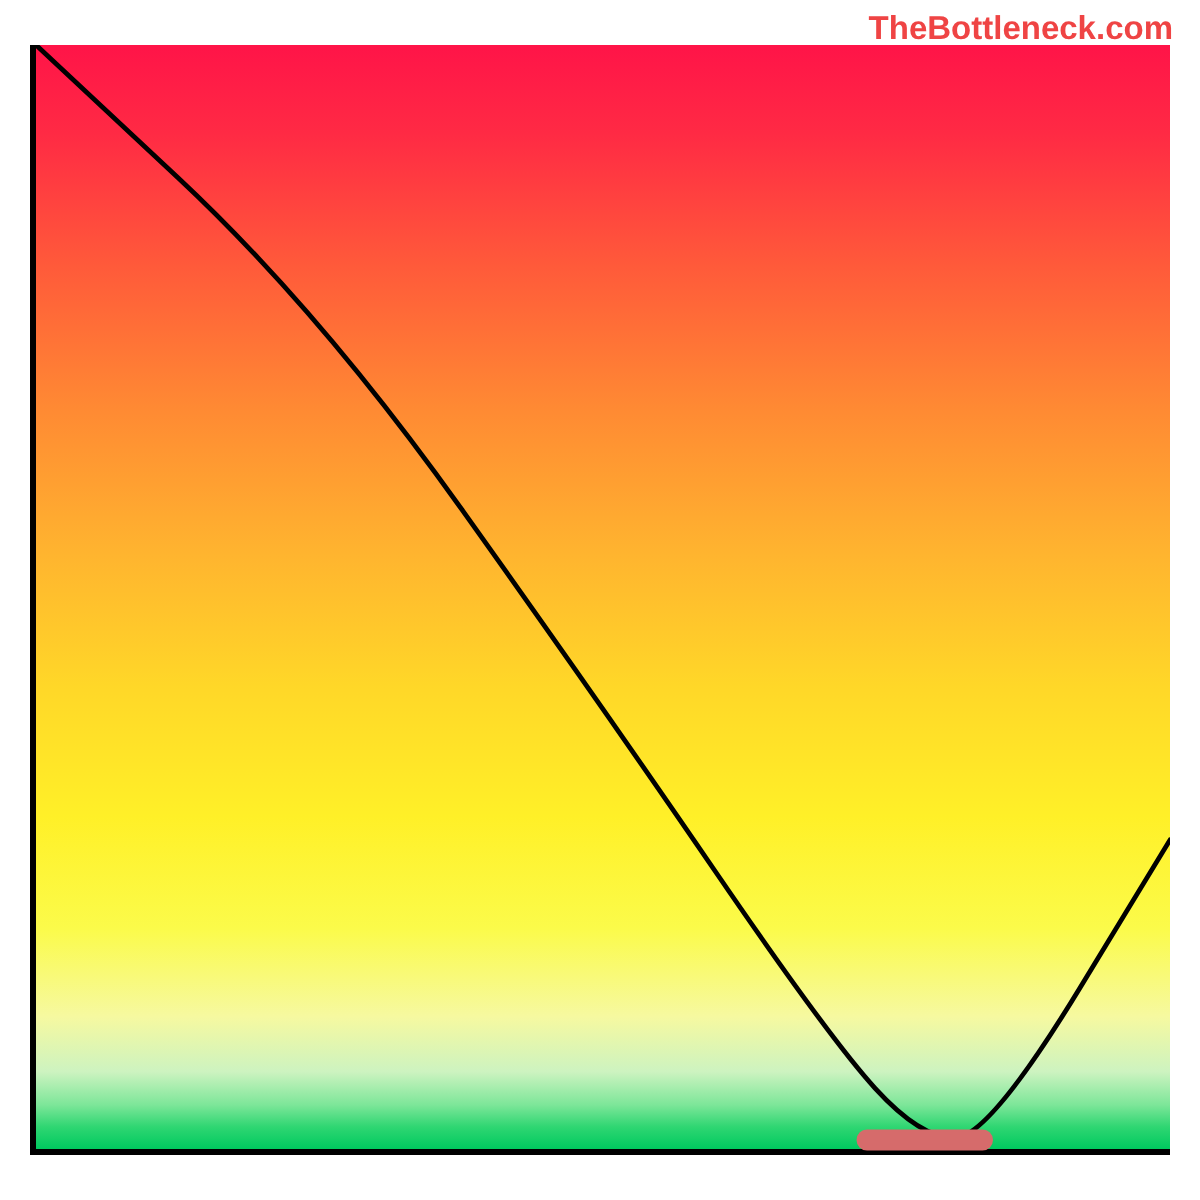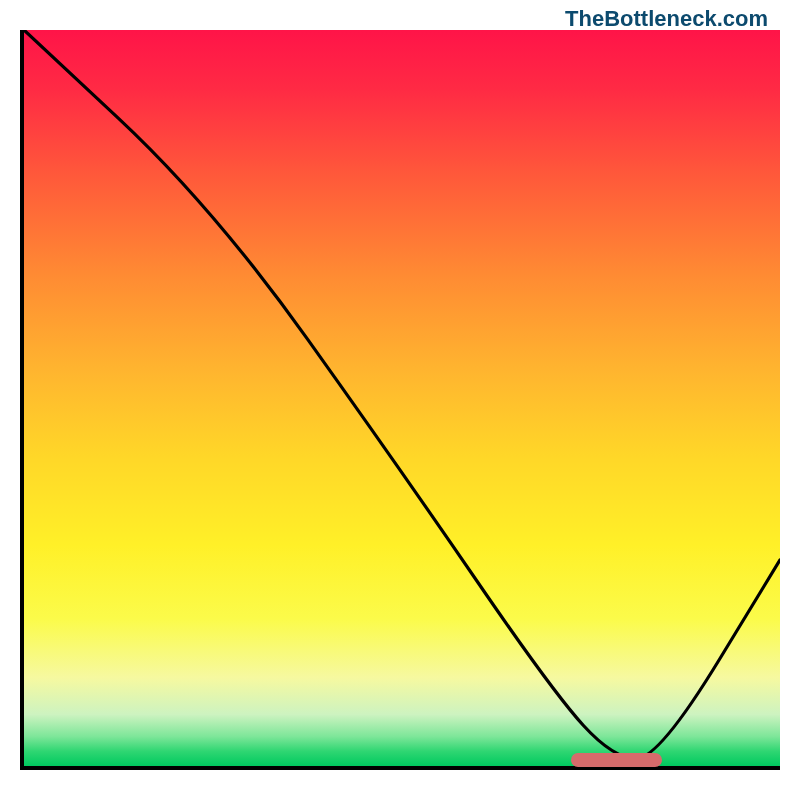--- a/index.html
+++ b/index.html
@@ -6,24 +6,24 @@
   body {
     width: 800px;
     height: 800px;
     background: #ffffff;
     position: relative;
     font-family: Arial, sans-serif;
   }
   .watermark {
     position: absolute;
     top: 6px;
-    right: 32px;
+    right: 18px;
     font-size: 22px;
     font-weight: bold;
-    color: #0c4a6e;
+    color: #ef4444;
     z-index: 20;
   }
   .plot-area {
     position: absolute;
     top: 30px;
     left: 20px;
     width: 760px;
     height: 740px;
     border-left: 4px solid #000;
     border-bottom: 4px solid #000;

